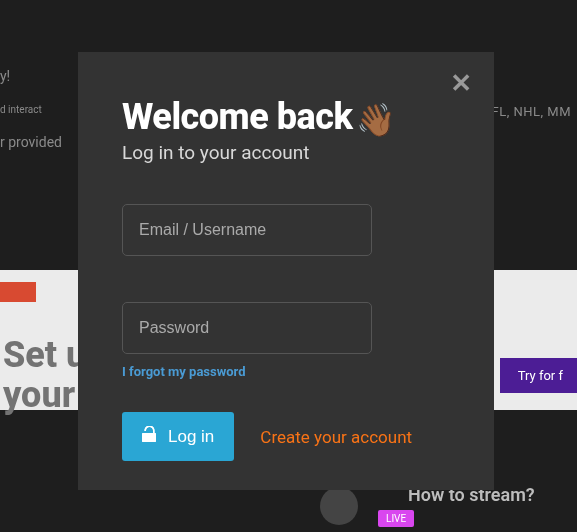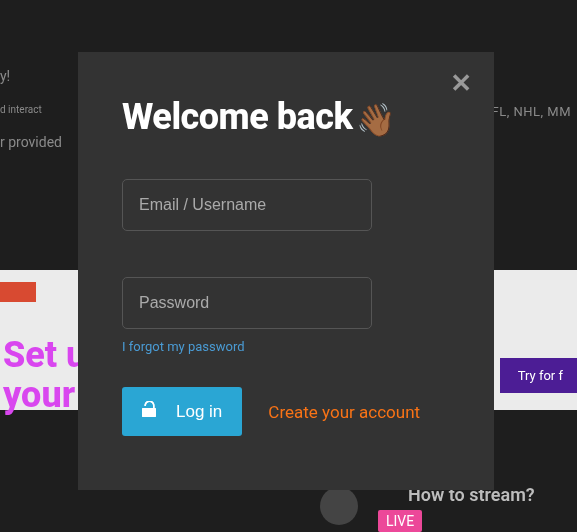--- a/index.html
+++ b/index.html
@@ -12,26 +12,26 @@
   }
   .bg { position: absolute; inset: 0; }
   .bg-top { position: absolute; top: 0; left: 0; right: 0; height: 270px; background: #1e1e1e; }
   .bg-mid { position: absolute; top: 270px; left: 0; right: 0; height: 140px; background: #ebebeb; }
   .bg-bot { position: absolute; top: 410px; left: 0; right: 0; bottom: 0; background: #1e1e1e; }
   .bg-text1 { position: absolute; top: 68px; left: 0; color: #8a8a8a; font-size: 14px; }
   .bg-text2 { position: absolute; top: 104px; left: 0; color: #8a8a8a; font-size: 10px; }
   .bg-text3 { position: absolute; top: 104px; right: 6px; color: #8a8a8a; font-size: 13px; letter-spacing: 0.5px; }
   .bg-text4 { position: absolute; top: 134px; left: 0; color: #8a8a8a; font-size: 14px; }
   .bg-btn1 { position: absolute; top: 282px; left: 0; background: #d84a31; padding: 10px 18px; font-size: 13px; color: #222; }
-  .bg-head { position: absolute; top: 336px; left: 3px; color: #d946ef; font-size: 36px; font-weight: 800; line-height: 1.1; }
+  .bg-head { position: absolute; top: 336px; left: 3px; color: #737373; font-size: 36px; font-weight: 800; line-height: 1.1; }
   .bg-btn2 { position: absolute; top: 358px; right: 0; background: #4c1d95; color: #fff; padding: 10px 14px 10px 18px; font-size: 13px; }
   .bg-text5 { position: absolute; top: 510px; left: 0; color: #6a6a6a; font-size: 13px; }
   .bg-avatar { position: absolute; top: 487px; left: 320px; width: 38px; height: 38px; border-radius: 50%; background: #444; }
   .bg-text6 { position: absolute; top: 484px; left: 408px; color: #bdbdbd; font-size: 18px; font-weight: 600; }
-  .bg-badge { position: absolute; top: 510px; left: 378px; background: #ec4899; color: #fff; font-size: 14px; padding: 3px 8px; border-radius: 2px; }
+  .bg-badge { position: absolute; top: 510px; left: 378px; background: #d946ef; color: #fff; font-size: 10px; padding: 3px 8px; border-radius: 2px; }
 
   .modal {
     position: absolute; top: 52px; left: 78px;
     width: 416px; height: 438px;
     background: #333333;
     padding: 44px 44px 28px 44px;
   }
   .close {
     position: absolute; top: 18px; right: 22px;
     color: #999; font-size: 26px; font-weight: 700;
@@ -46,27 +46,27 @@
     border: 1px solid #555;
     border-radius: 5px;
     background: transparent;
     color: #aaa;
     font-size: 16px;
     padding: 8px 16px;
     outline: none;
   }
   .field.second { margin-top: 46px; }
   .field::placeholder { color: #aaa; }
-  .forgot { display: inline-block; margin-top: 10px; color: #4a9bd4; font-size: 13px; text-decoration: none; }
+  .forgot { display: inline-block; margin-top: 10px; color: #4a9bd4; font-size: 13px; text-decoration: none; font-weight: bold; }
   .actions { margin-top: 32px; display: flex; align-items: center; gap: 26px; }
   .login-btn {
     background: #2aa6d4; color: #fff; border: none;
     padding: 14px 20px; font-size: 17px; font-weight: 500;
     border-radius: 3px; cursor: pointer;
-    display: inline-flex; align-items: center; gap: 20px;
+    display: inline-flex; align-items: center; gap: 12px;
   }
   .lock { display: inline-block; }
   .create { color: #f97316; font-size: 17px; cursor: pointer; }
 </style>
 </head>
 <body>
 
 <div class="bg">
   <div class="bg-top"></div>
   <div class="bg-mid"></div>
@@ -85,20 +85,21 @@
   <div class="bg-text6">How to stream?</div>
   <div class="bg-badge">LIVE</div>
 </div>
 
 <div class="modal">
   <div class="close">✕</div>
 
   <div>
     <span class="title">Welcome back</span>
     <span class="wave">👋🏾</span>
+    <div class="subtitle">Log in to your account</div>
   </div>
 
   <input class="field" type="text" placeholder="Email / Username" style="">
 
   <input class="field second" type="password" placeholder="Password" style="">
 
   <a href="#" class="forgot">I forgot my password</a>
 
   <div class="actions">
     <button class="login-btn">

